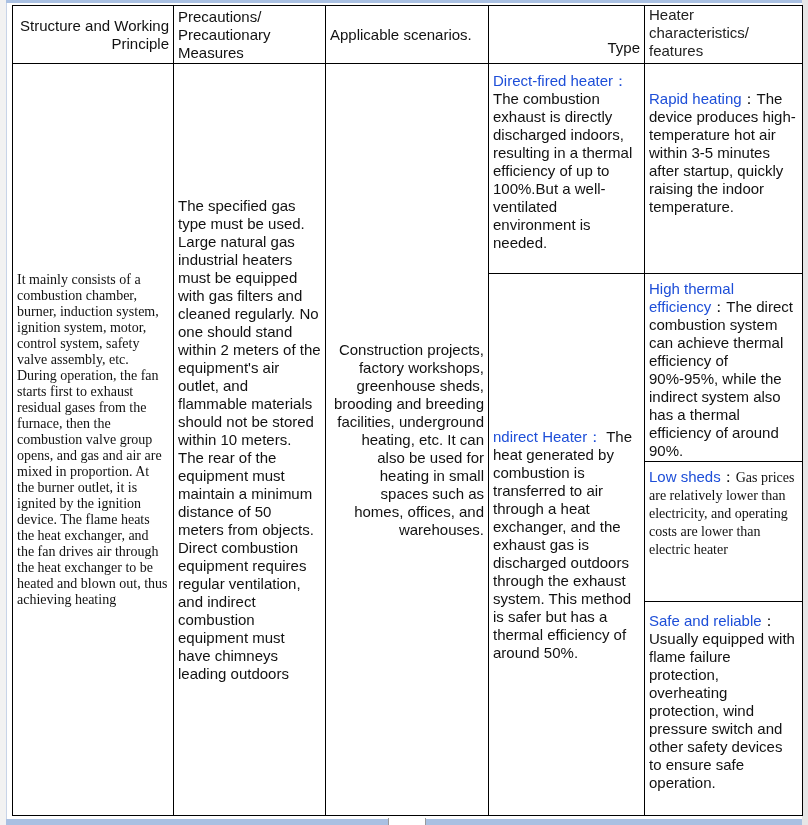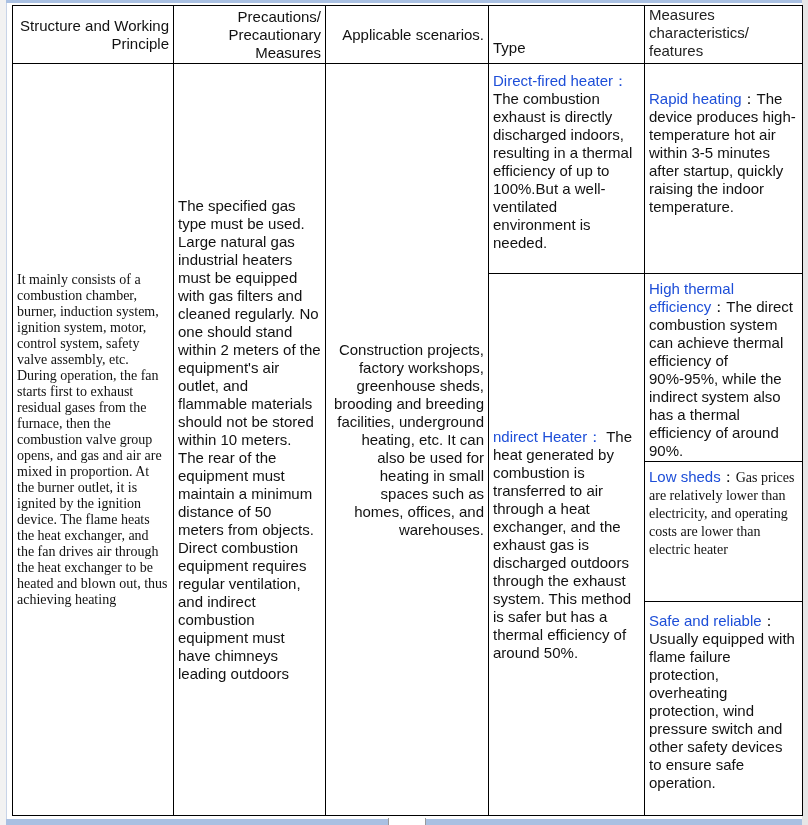--- a/index.html
+++ b/index.html
@@ -38,22 +38,22 @@
     table.main td, table.main th {
       border: 1.5px solid #000;
       vertical-align: middle;
       padding: 0 4px;
       font-size: 15px;
       line-height: 18px;
       color: #111;
     }
     th { font-weight: normal; }
     .h-left { text-align: right; }
-    .h-center { text-align: right; }
-    .h-type { text-align: left; vertical-align: bottom !important; padding-bottom: 6px !important; }
+    .h-center { text-align: left; }
+    .h-type { text-align: right; vertical-align: bottom !important; padding-bottom: 6px !important; }
     .h-product { text-align: left; vertical-align: top !important; color: #222 !important; }
     .mono {
       font-family: Liberation Serif, serif;
       font-size: 14px !important; line-height: 16px !important;
     }
     .red { color: #1d4ed8; }
     .top { vertical-align: top !important; }
     .center { text-align: right; }
   </style>
 </head>
@@ -70,21 +70,21 @@
     <col style="width:163px">
     <col style="width:156px">
     <col style="width:158px">
   </colgroup>
   <tbody>
       <tr style="height:58px">
     <th class="h-left">Structure and Working Principle</th>
     <th class="h-center">Precautions/ Precautionary Measures</th>
     <th class="h-center">Applicable scenarios.</th>
     <th class="h-type">Type</th>
-    <th class="h-product">Measures characteristics/ features</th>
+    <th class="h-product">Heater characteristics/ features</th>
   </tr>
   <tr style="height:210px">
     <td rowspan="4" class="mono">It mainly consists of a combustion chamber, burner, induction system, ignition system, motor, control system, safety valve assembly, etc. During operation, the fan starts first to exhaust residual gases from the furnace, then the combustion valve group opens, and gas and air are mixed in proportion. At the burner outlet, it is ignited by the ignition device. The flame heats the heat exchanger, and the fan drives air through the heat exchanger to be heated and blown out, thus achieving heating</td>
     <td rowspan="4">The specified gas type must be used. Large natural gas industrial heaters must be equipped with gas filters and cleaned regularly. No one should stand within 2 meters of the equipment's air outlet, and flammable materials should not be stored within 10 meters. The rear of the equipment must maintain a minimum distance of 50 meters from objects. Direct combustion equipment requires regular ventilation, and indirect combustion equipment must have chimneys leading outdoors</td>
     <td rowspan="4" class="center">Construction projects, factory workshops, greenhouse sheds, brooding and breeding facilities, underground heating, etc. It can also be used for heating in small spaces such as homes, offices, and warehouses.</td>
     <td class="top" style="padding-top:8px">
       <span class="red">Direct-fired heater：</span><br>
       <span>The combustion exhaust is directly discharged indoors, resulting in a thermal efficiency of up to 100%.But a well-ventilated environment is needed.</span>
     </td>
     <td class="top" style="padding-top:26px">

